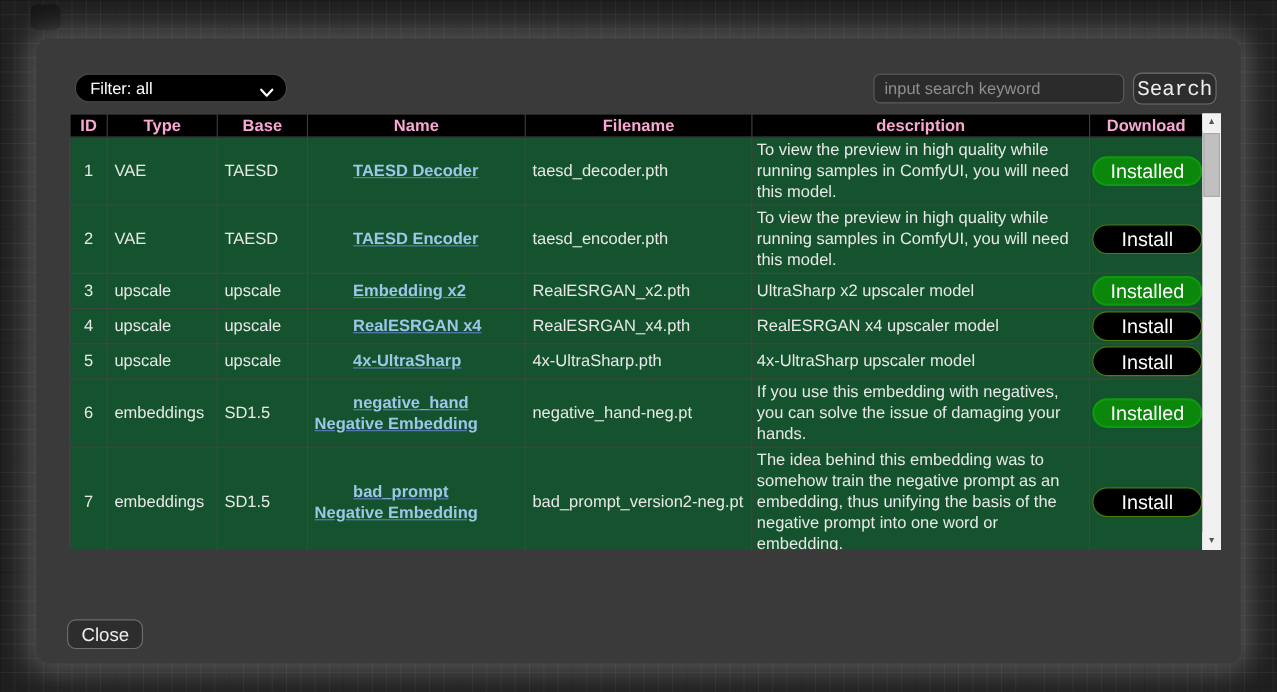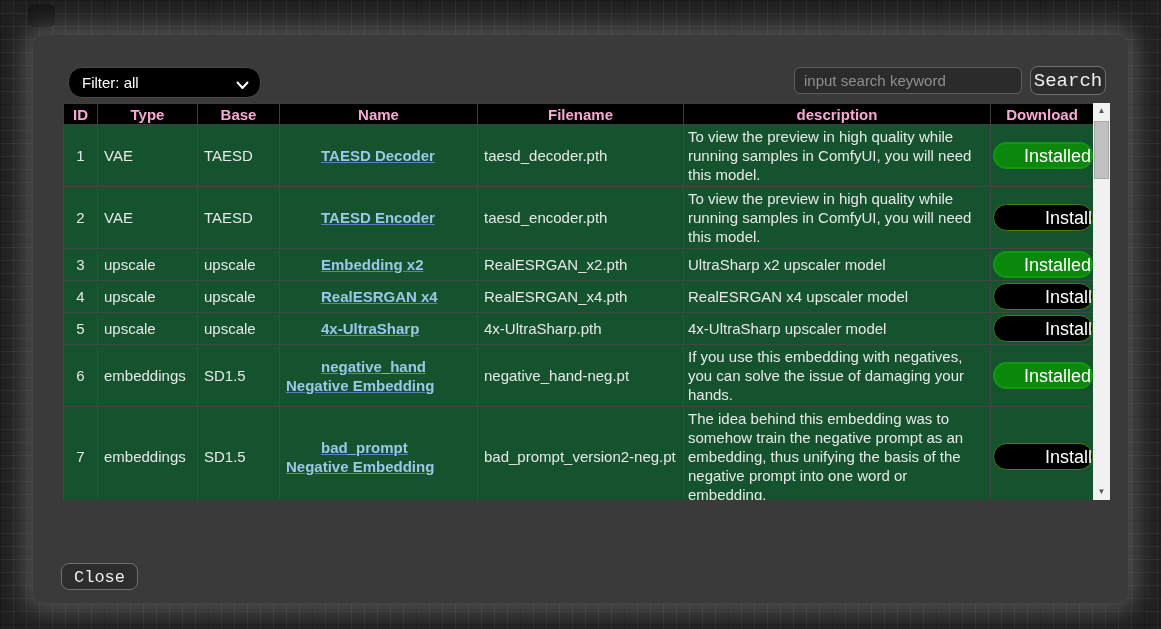--- a/index.html
+++ b/index.html
@@ -18,21 +18,21 @@
   .canvas-widget{
     position:absolute; left:28px; top:4px; width:27px; height:23px;
     background:#161616; border-radius:6px;
   }
   .modal{
     position:absolute; left:33px; top:35px; width:1095px; height:568px;
     background:#3a3a3a; border-radius:12px;
     box-shadow:0 0 26px 9px rgba(200,200,200,0.30);
   }
   
-  .filter-wrap{ position:absolute; left:35px; top:32px; width:193px; height:31px; }
+  .filter-wrap{ position:absolute; left:35px; top:32px; width:193px; height:26px; }
   select.filter{
     -webkit-appearance:none; appearance:none;
     width:100%; height:100%;
     background:#000; color:#fff;
     border:1px solid #4a4a4a; border-radius:14px;
     padding:0 26px 0 13px; font-size:15px;
     font-family:"Liberation Sans",sans-serif;
   }
   .filter-chevron{ position:absolute; right:12px; top:9px; pointer-events:none; }
   .search-input{
@@ -67,21 +67,21 @@
   }
   td.c-id{ text-align:center; }
   td.c-desc{ padding:2px 4px; }
   td.c-dl{ text-align:center; padding:2px; }
   a.model-link{
     color:#9cc7e9; font-weight:bold; text-decoration:underline;
     text-decoration-color:#5f7ec0; cursor:pointer;margin-left:35px;
   }
   .btn-pill{
     display:inline-block; width:100px; height:27px; line-height:24px;
-    border-radius:14px; font-size:18px; color:#fff; text-align:right;
+    border-radius:14px; font-size:18px; color:#fff; text-align:center;
     font-family:"Liberation Sans",sans-serif; cursor:pointer;
   }
   .btn-installed{ background:#0b870b; border:2px solid #0f990f; }
   .btn-install{ background:#000; border:1px solid #4d7c0f; }
   
   .scrollbar{
     position:absolute; left:1030px; top:0; width:17px; height:397px;
     background:#f1f1f1;
   }
   .scroll-arrow{
@@ -93,21 +93,21 @@
   .scroll-down{ bottom:0; }
   .scroll-thumb{
     position:absolute; left:1px; top:18px; width:15px; height:58px;
     background:#c0c0c0; border:1px solid #a8a8a8; cursor:pointer;
   }
   
   .close-btn{
     position:absolute; left:28px; top:528px; min-width:65px; height:27px;
     background:#2d2d2d; border:1px solid #6f6f6f; border-radius:8px;
     color:#eee; font-size:17px; padding:4px 12px;
-    font-family:Liberation Mono, monospace; cursor:pointer;
+    font-family:Liberation Sans, sans-serif; cursor:pointer;
   }
 </style>
 </head>
 <body>
 
 <div class="canvas-widget"></div>
 
 <div class="modal">
 
   <div class="filter-wrap">

